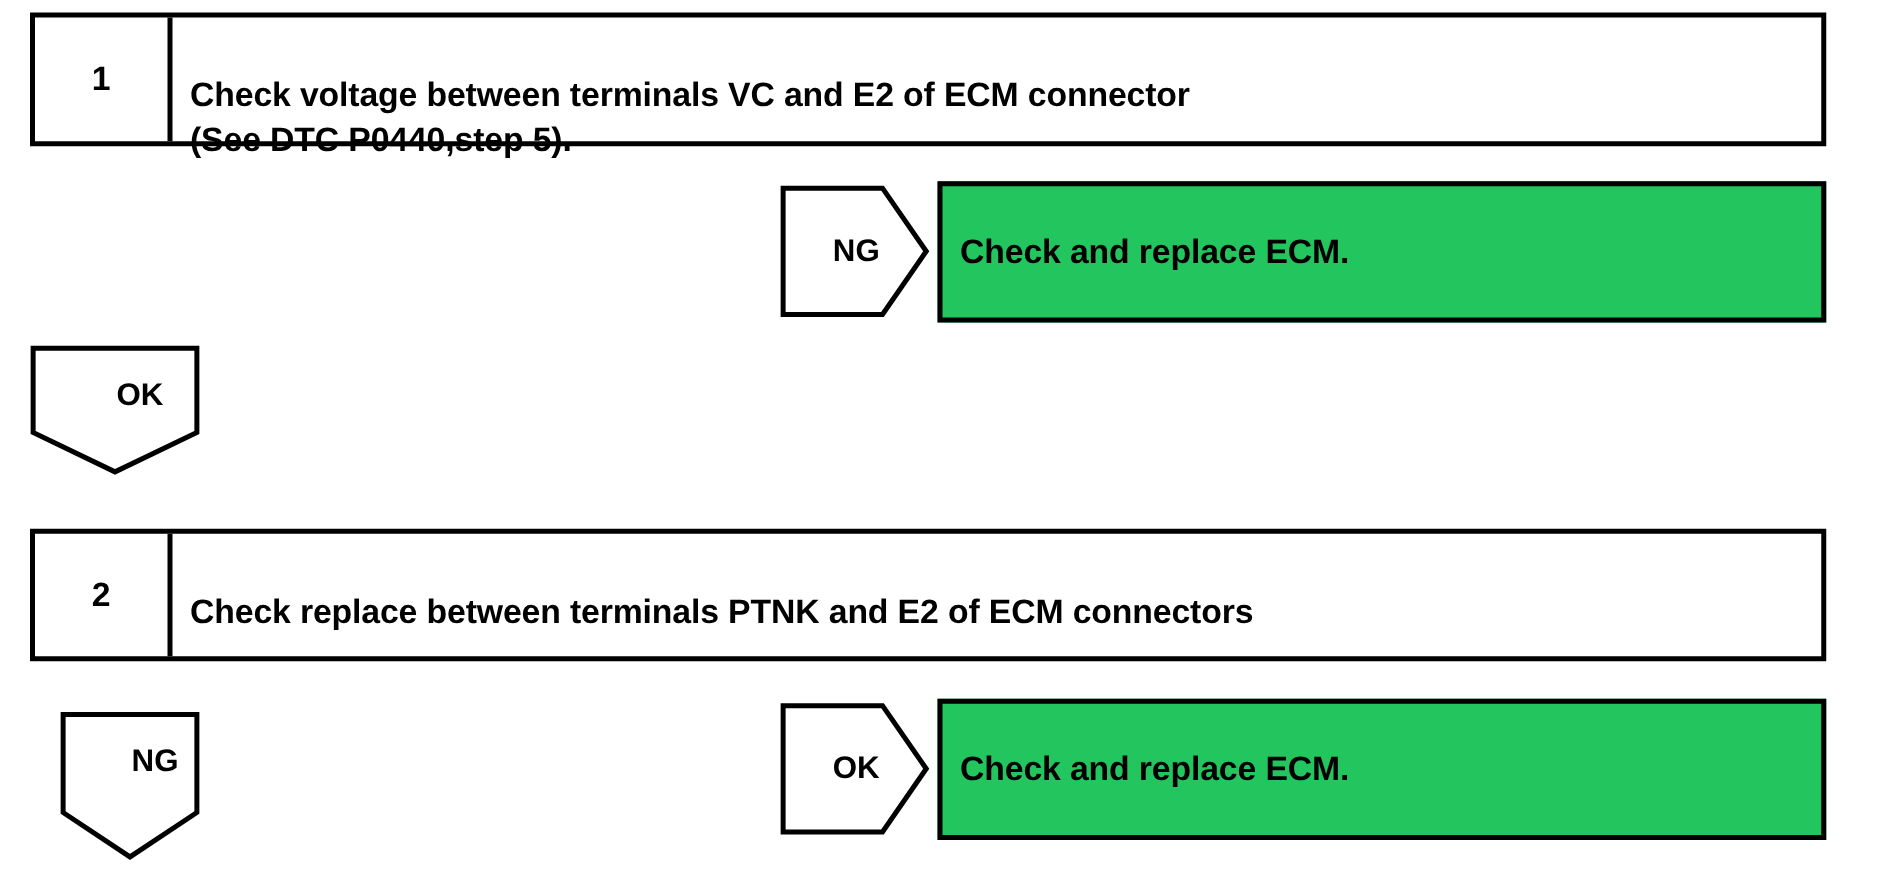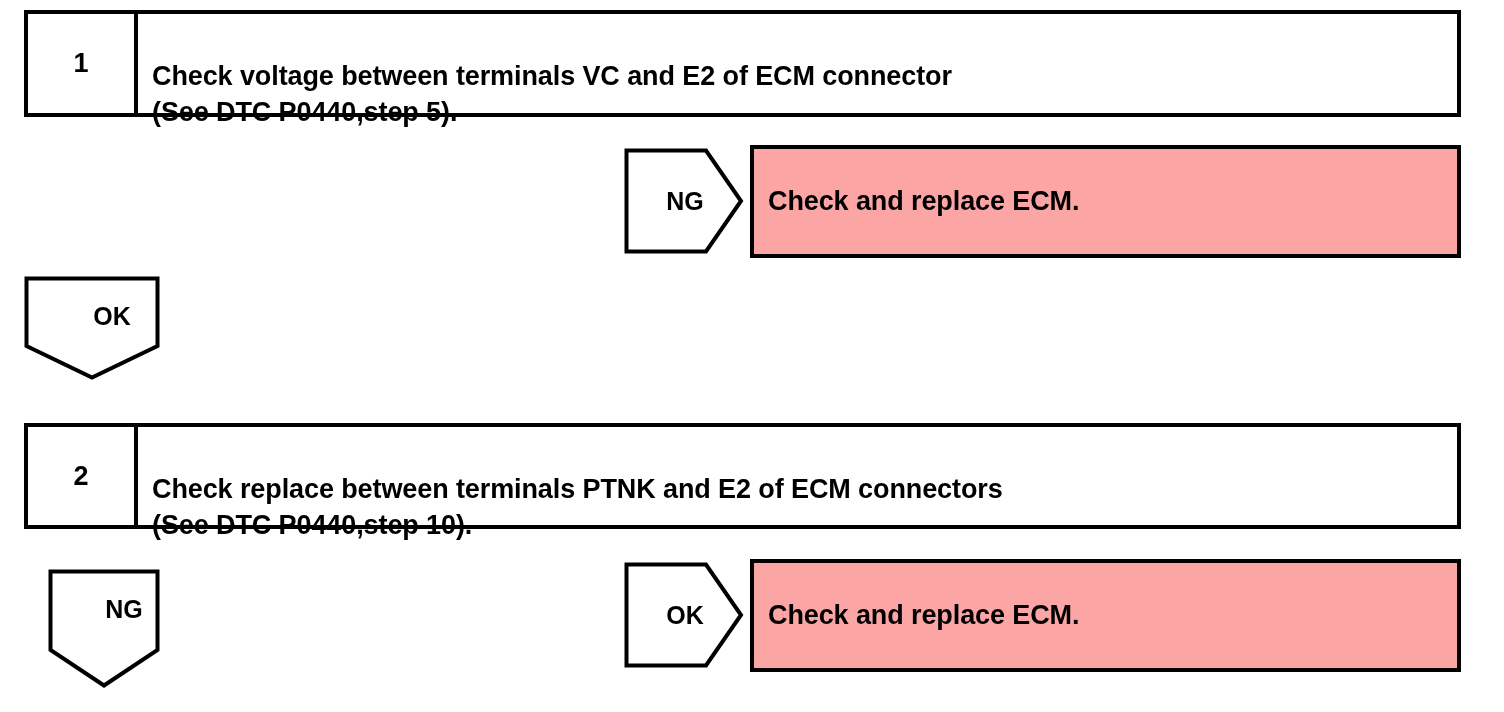--- a/index.html
+++ b/index.html
@@ -61,21 +61,21 @@
     line-height: 1.33;
     white-space: pre;
     letter-spacing: -0.1px;
   }
 
   
   .result-box {
     position: absolute;
     box-sizing: border-box;
     border: 4px solid #000000;
-    background: #fca5a5;
+    background: #22c55e;
     display: flex;
     align-items: center;
   }
   .result-text {
     font-size: 27px;
     font-weight: bold;
     color: #000000;
     padding-left: 14px;
     line-height: 1.2;
     white-space: pre;
@@ -145,21 +145,20 @@
     </svg>
     <span class="tag-label">OK</span>
   </div>
 
   <div class="step-box" style="left:24px; top:423px; width:1437px; height:106px;">
     <div class="step-num-cell">
       <span class="step-num">2</span>
     </div>
     <div class="step-text">
       <div class="step-line">Check replace between terminals PTNK and E2 of ECM connectors</div>
-      <div class="step-line">(See DTC P0440,step 10).</div>
     </div>
   </div>
 
   <div class="tag tag-right" style="left:624px; top:562px; width:120px; height:106px;">
     <svg width="120" height="106" viewBox="0 0 120 106">
       <polygon points="2.5,2.5 82,2.5 117,53 82,103.5 2.5,103.5" fill="#ffffff" stroke="#000000" stroke-width="4" stroke-linejoin="miter"></polygon>
     </svg>
     <span class="tag-label">OK</span>
   </div>
 

